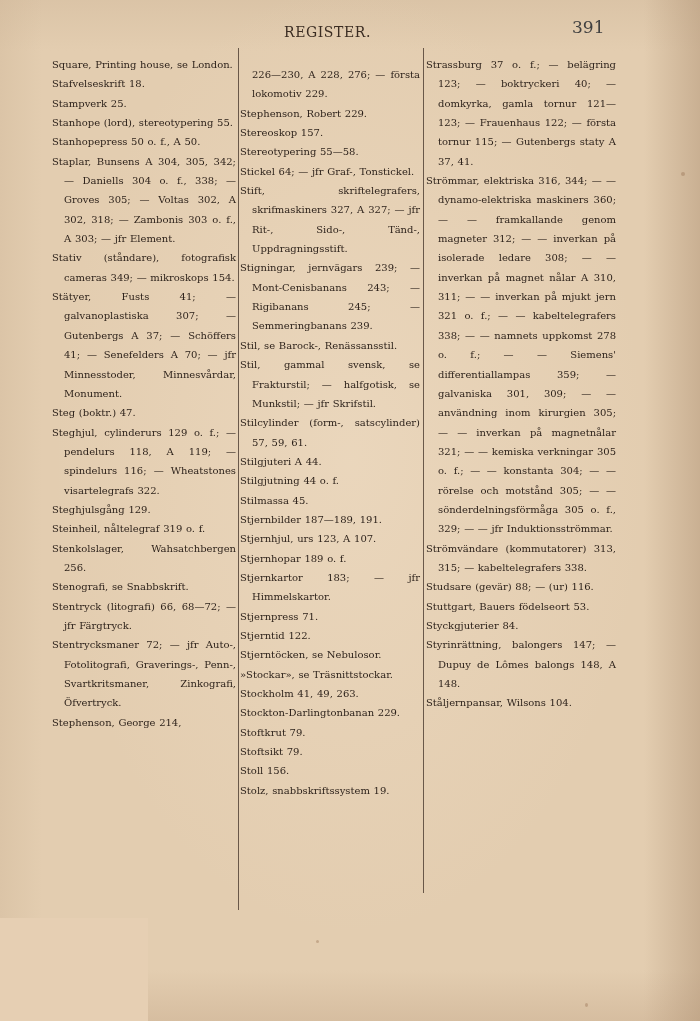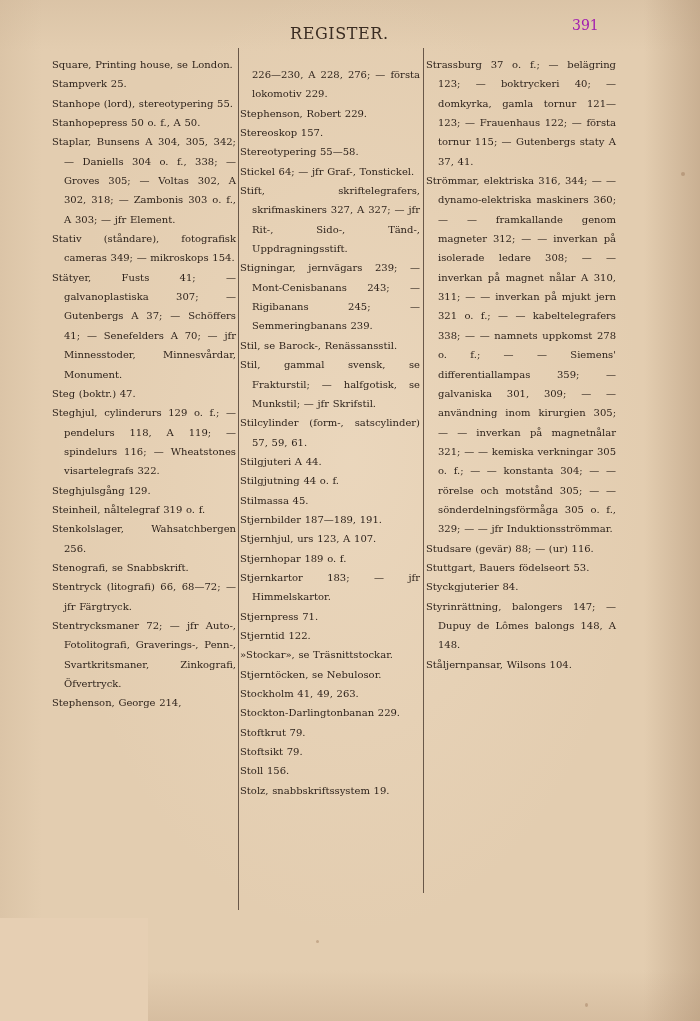--- a/index.html
+++ b/index.html
@@ -25,32 +25,32 @@
     }
     .running-head {
       position: absolute;
       top: 22px;
       left: 0;
       width: 700px;
       height: 24px;
     }
     .running-title {
       position: absolute;
-      left: 290px;
+      left: 284px;
       top: 2px;
-      font-size: 16px;
+      font-size: 14px;
       letter-spacing: 0.6px;
       color: #3a2c22;
     }
     .page-number {
       position: absolute;
       left: 572px;
       top: -5px;
-      font-size: 14px;
-      color: #a21caf;
+      font-size: 17px;
+      color: #404040;
       text-align: right;
     }
     .columns {
       position: absolute;
       top: 55px;
       left: 52px;
       width: 570px;
     }
     .col {
       position: absolute;
@@ -105,20 +105,21 @@
     <span class="running-title">REGISTER.</span>
     <span class="page-number">391</span>
   </div>
 
   <div class="divider divider-1"></div>
   <div class="divider divider-2"></div>
 
   <div class="columns">
     <div class="col col-1">
         <p class="entry">Square, Printing house, se London.</p>
+        <p class="entry">Stafvelseskrift 18.</p>
         <p class="entry">Stampverk 25.</p>
         <p class="entry">Stanhope (lord), stereotypering 55.</p>
         <p class="entry">Stanhopepress 50 o. f., A 50.</p>
         <p class="entry">Staplar, Bunsens A 304, 305, 342; — Daniells 304 o. f., 338; — Groves 305; — Voltas 302, A 302, 318; — Zambonis 303 o. f., A 303; — jfr Element.</p>
         <p class="entry">Stativ (ståndare), fotografisk cameras 349; — mikroskops 154.</p>
         <p class="entry">Stätyer, Fusts 41; — galvanoplastiska 307; — Gutenbergs A 37; — Schöffers 41; — Senefelders A 70; — jfr Minnesstoder, Minnesvårdar, Monument.</p>
         <p class="entry">Steg (boktr.) 47.</p>
         <p class="entry">Steghjul, cylinderurs 129 o. f.; — pendelurs 118, A 119; — spindelurs 116; — Wheatstones visartelegrafs 322.</p>
         <p class="entry">Steghjulsgång 129.</p>
         <p class="entry">Steinheil, nåltelegraf 319 o. f.</p>
@@ -141,32 +142,33 @@
         <p class="entry">Stilcylinder (form-, satscylinder) 57, 59, 61.</p>
         <p class="entry">Stilgjuteri A 44.</p>
         <p class="entry">Stilgjutning 44 o. f.</p>
         <p class="entry">Stilmassa 45.</p>
         <p class="entry">Stjernbilder 187—189, 191.</p>
         <p class="entry">Stjernhjul, urs 123, A 107.</p>
         <p class="entry">Stjernhopar 189 o. f.</p>
         <p class="entry">Stjernkartor 183; — jfr Himmelskartor.</p>
         <p class="entry">Stjernpress 71.</p>
         <p class="entry">Stjerntid 122.</p>
+        <p class="entry">Stjerntöcken, se Nebulosor.</p>
         <p class="entry">»Stockar», se Träsnittstockar.</p>
-        <p class="entry">Stjerntöcken, se Nebulosor.</p>
         <p class="entry">Stockholm 41, 49, 263.</p>
         <p class="entry">Stockton-Darlingtonbanan 229.</p>
         <p class="entry">Stoftkrut 79.</p>
         <p class="entry">Stoftsikt 79.</p>
         <p class="entry">Stoll 156.</p>
         <p class="entry">Stolz, snabbskriftssystem 19.</p>
       </div>
     <div class="col col-3">
         <p class="entry">Strassburg 37 o. f.; — belägring 123; — boktryckeri 40; — domkyrka, gamla tornur 121—123; — Frauenhaus 122; — första tornur 115; — Gutenbergs staty A 37, 41.</p>
         <p class="entry">Strömmar, elektriska 316, 344; — — dynamo-elektriska maskiners 360; — — framkallande genom magneter 312; — — inverkan på isolerade ledare 308; — — inverkan på magnet nålar A 310, 311; — — inverkan på mjukt jern 321 o. f.; — — kabeltelegrafers 338; — — namnets uppkomst 278 o. f.; — — Siemens' differentiallampas 359; — galvaniska 301, 309; — — användning inom kirurgien 305; — — inverkan på magnetnålar 321; — — kemiska verkningar 305 o. f.; — — konstanta 304; — — rörelse och motstånd 305; — — sönderdelningsförmåga 305 o. f., 329; — — jfr Induktionsströmmar.</p>
+        <p class="entry">Strömvändare (kommutatorer) 313, 315; — kabeltelegrafers 338.</p>
         <p class="entry">Studsare (gevär) 88; — (ur) 116.</p>
         <p class="entry">Stuttgart, Bauers födelseort 53.</p>
         <p class="entry">Styckgjuterier 84.</p>
         <p class="entry">Styrinrättning, balongers 147; — Dupuy de Lômes balongs 148, A 148.</p>
         <p class="entry">Ståljernpansar, Wilsons 104.</p>
       </div>
   </div>
 
   <div class="corner-patch"></div>
   <div class="smudge" style="left:316px;top:940px;width:3px;height:3px;"></div>

